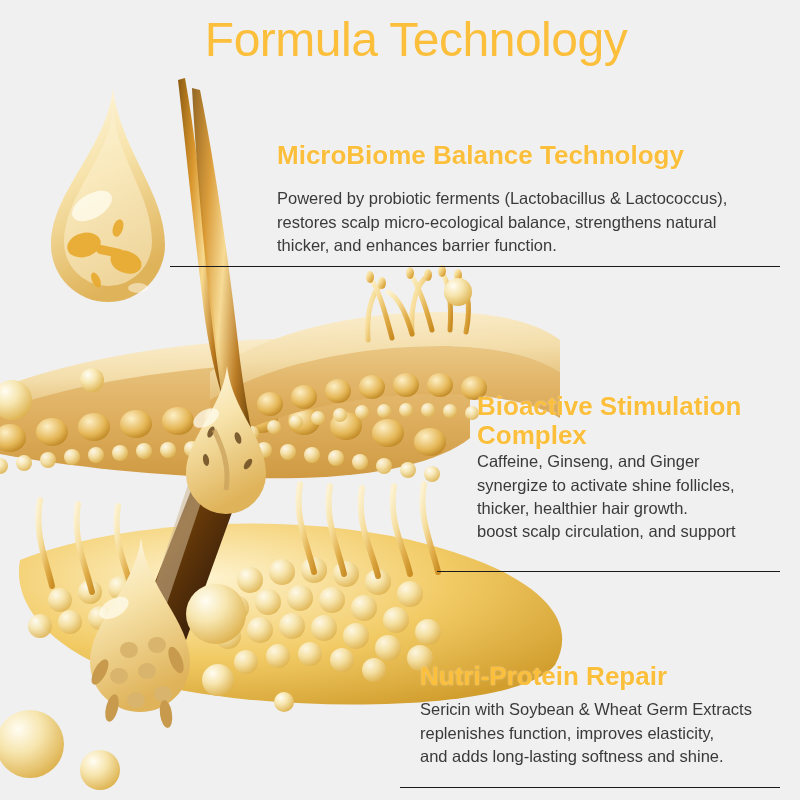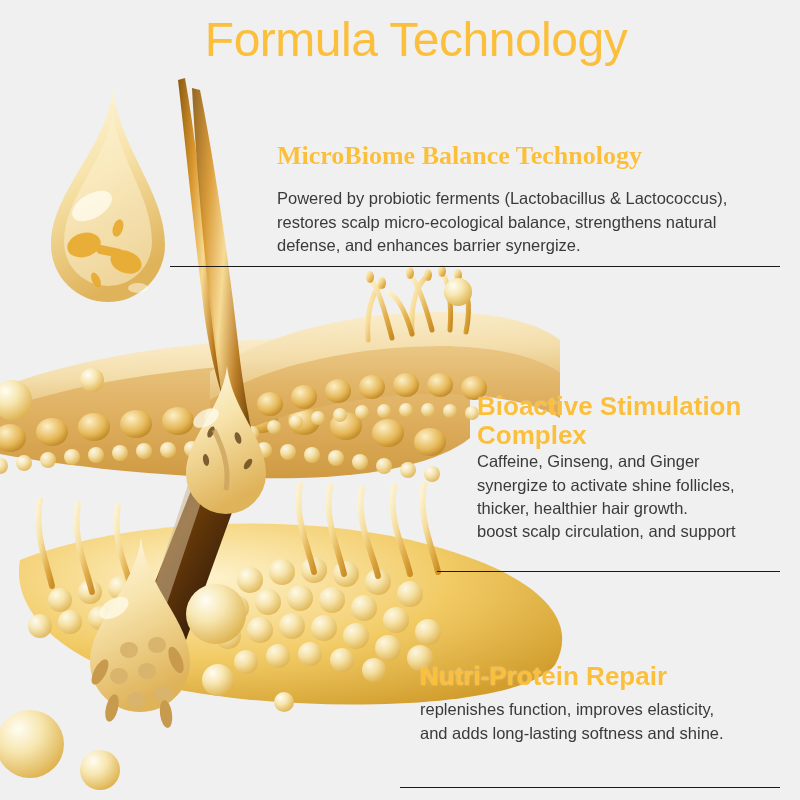--- a/index.html
+++ b/index.html
@@ -32,21 +32,21 @@
     color:#fbbf3c; font-weight:700; line-height:1.12;
     text-shadow:0 0 2px rgba(255,255,255,.55);
   }
   .sec-body {
     color:#3a3a3a; line-height:1.42;
     text-shadow:0 0 2px rgba(240,240,240,.85);
   }
   .sec-body div { white-space:nowrap; }
 
   #sec1 { left:277px; top:141px; width:505px; }
-  #sec1 .sec-head { font-size:26px;font-family:Liberation Serif, serif; }
+  #sec1 .sec-head { font-size:26px; }
   #sec1 .sec-body { font-size:16.5px; margin-top:17px; }
 
   #sec2 { left:477px; top:392px; width:305px; }
   #sec2 .sec-head { font-size:26px; }
   #sec2 .sec-body { font-size:16.5px; }
 
   #sec3 { left:420px; top:662px; width:362px; }
   #sec3 .sec-head { font-size:26px; }
   #sec3 .sec-body { font-size:16.5px; margin-top:7px; }
 
@@ -324,21 +324,21 @@
     </g>
   </svg>
 
   <div id="title">Formula Technology</div>
 
   <div class="section" id="sec1">
     <div class="sec-head">MicroBiome Balance Technology</div>
     <div class="sec-body">
       <div>Powered by probiotic ferments (Lactobacillus &amp; Lactococcus),</div>
       <div>restores scalp micro-ecological balance, strengthens natural</div>
-      <div>defense, and enhances barrier synergize.</div>
+      <div>thicker, and enhances barrier function.</div>
     </div>
   </div>
   <div class="divider" id="div1"></div>
 
   <div class="section" id="sec2">
     <div class="sec-head">
       <div>Bioactive Stimulation</div>
       <div>Complex</div>
     </div>
     <div class="sec-body">
@@ -346,19 +346,20 @@
       <div>synergize to activate shine follicles,</div>
       <div>thicker, healthier hair growth.</div>
       <div>boost scalp circulation, and support</div>
     </div>
   </div>
   <div class="divider" id="div2"></div>
 
   <div class="section" id="sec3">
     <div class="sec-head">Nutri-Protein Repair</div>
     <div class="sec-body">
+      <div>Sericin with Soybean &amp; Wheat Germ Extracts</div>
       <div>replenishes function, improves elasticity,</div>
       <div>and adds long-lasting softness and shine.</div>
     </div>
   </div>
   <div class="divider" id="div3"></div>
 
 </div>
 
 </body></html>

